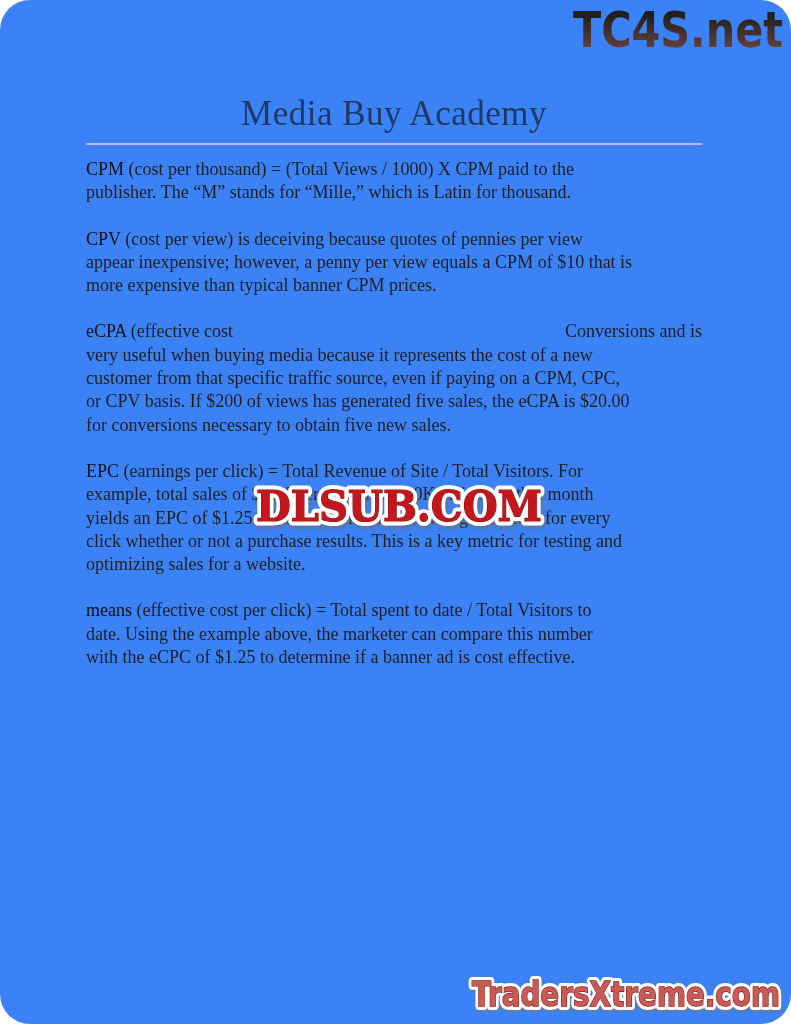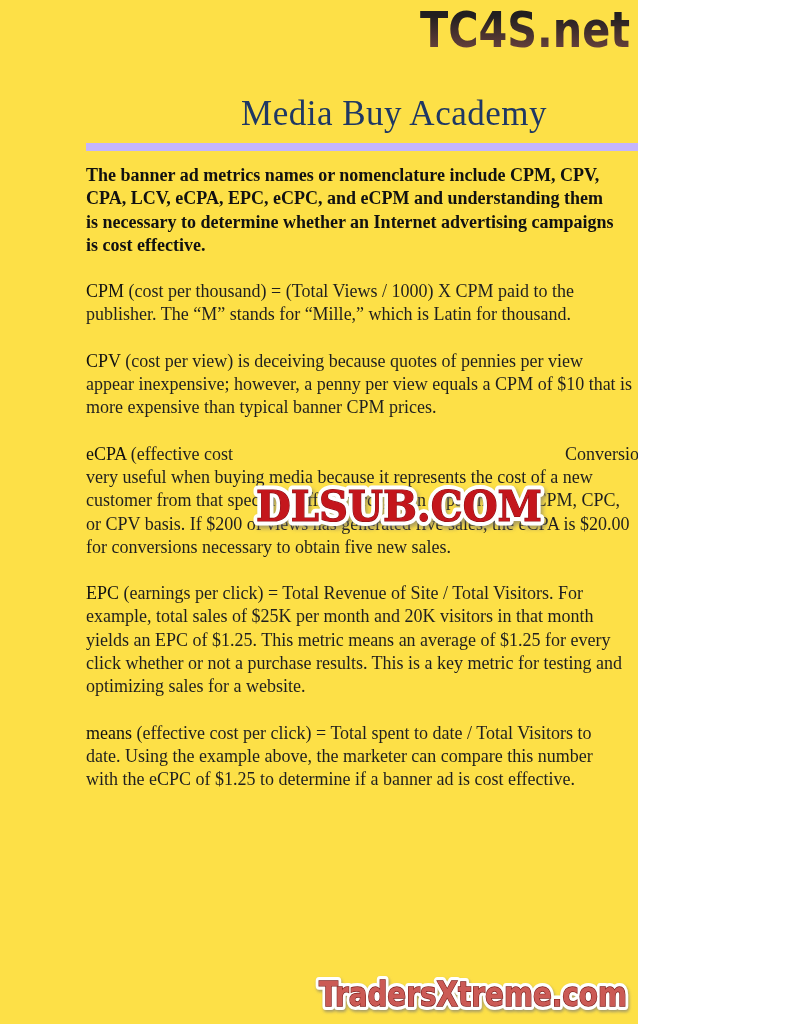--- a/index.html
+++ b/index.html
@@ -1,35 +1,36 @@
 <!DOCTYPE html>
 <html><head>
 <meta charset="utf-8">
 <style>
   html,body{margin:0;padding:0;background:#ffffff;}
   .page{
     position:relative;
-    width:638px;height:1024px;
-    background:#fde047;
+    width:791px;height:1024px;
+    background:#3b82f6;
     overflow:hidden;
     font-family:"Liberation Serif", serif;
+    border-radius:30px;
   }
   .content{
     position:absolute;left:86px;top:92px;width:616px;
   }
   .doc-title{
     margin:0 0 13px 0;
     padding:0 0 7px 0;
     font-size:35px;
     line-height:44px;
     font-weight:400;
     letter-spacing:0.5px;
     text-align:center;
     color:#1F3864;
-    border-bottom:8px solid #c4b5fd;
+    border-bottom:2px solid #c4b5fd;
   }
   .para{
     margin:0 0 23px 0;
     font-size:18px;
     line-height:23.3px;
     color:#1f1f1f;
   }
   .para .lead{font-weight:normal;color:#111;}
   .para .body-text{white-space:pre;}
   .intro{font-weight:bold;color:#111;white-space:pre;}
@@ -68,24 +69,20 @@
         <stop offset="1" stop-color="#7C4B44"></stop>
       </linearGradient>
     </defs>
     <text class="tc-text" x="111" y="46" text-anchor="middle" textLength="210" lengthAdjust="spacingAndGlyphs" fill="url(#tcgrad)">TC4S.net</text>
   </svg>
 
   <div class="content">
 
     <h1 class="doc-title">Media Buy Academy</h1>
 
-    <p class="para intro">The banner ad metrics names or nomenclature include CPM, CPV,
-CPA, LCV, eCPA, EPC, eCPC, and eCPM and understanding them
-is necessary to determine whether an Internet advertising campaigns
-is cost effective.</p>
 
     <p class="para"><b class="lead">CPM</b><span class="body-text"> (cost per thousand) = (Total Views / 1000) X CPM paid to the
 publisher. The “M” stands for “Mille,” which is Latin for thousand.</span></p>
 
     <p class="para"><b class="lead">CPV</b><span class="body-text"> (cost per view) is deceiving because quotes of pennies per view
 appear inexpensive; however, a penny per view equals a CPM of $10 that is
 more expensive than typical banner CPM prices.</span></p>
 
 
     <div class="para">

